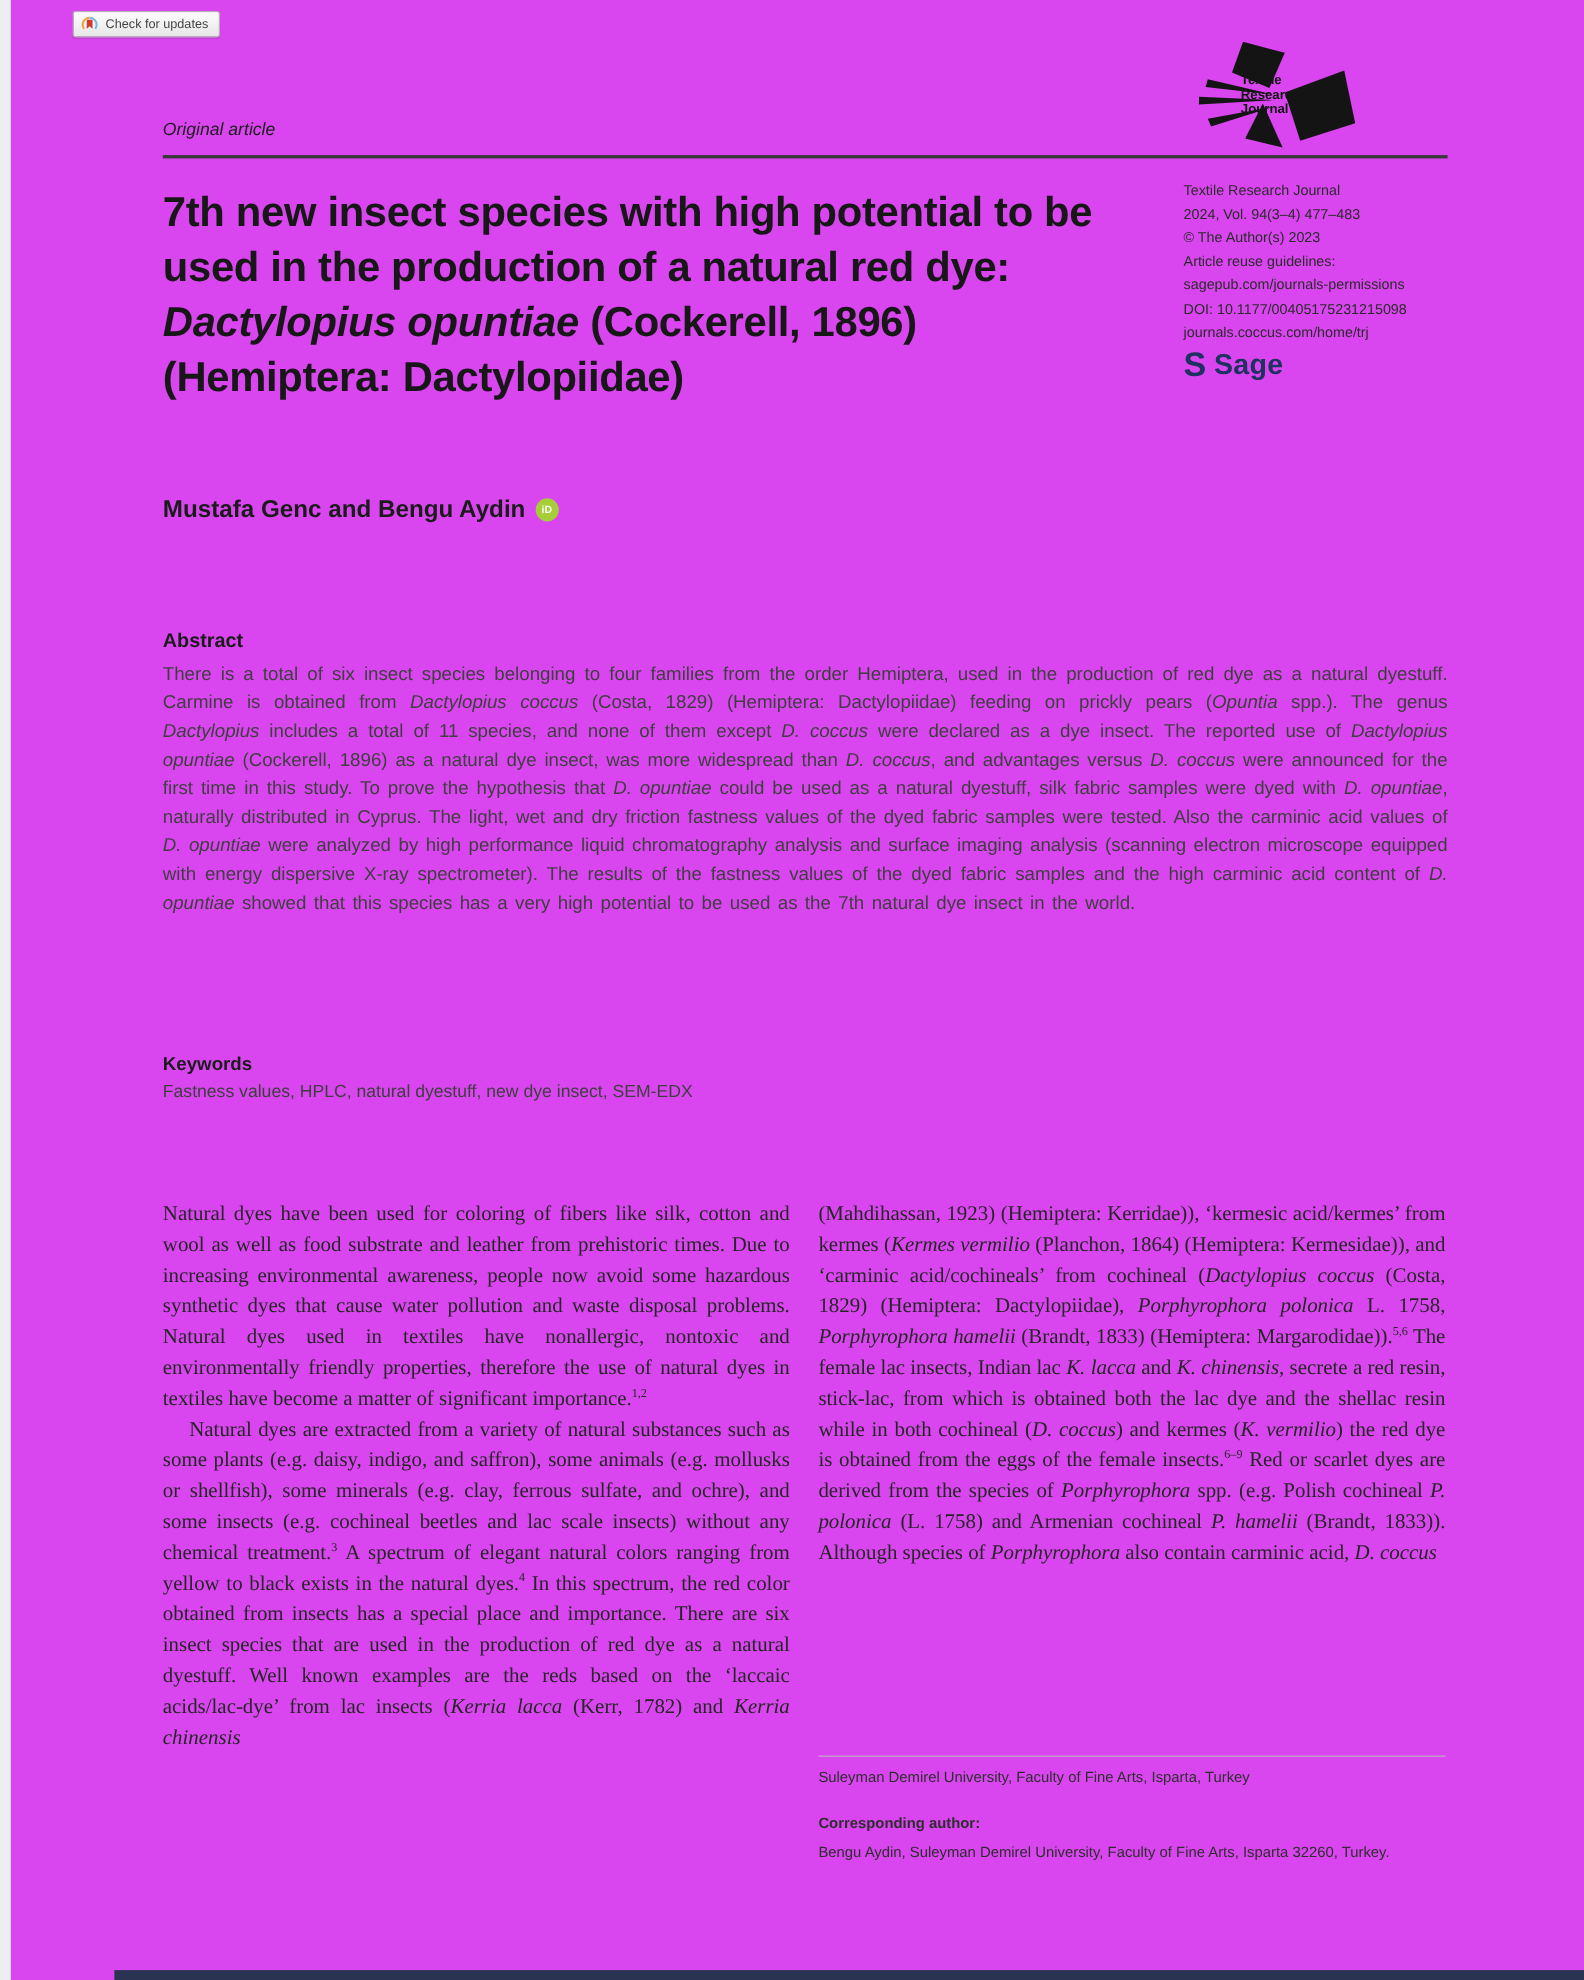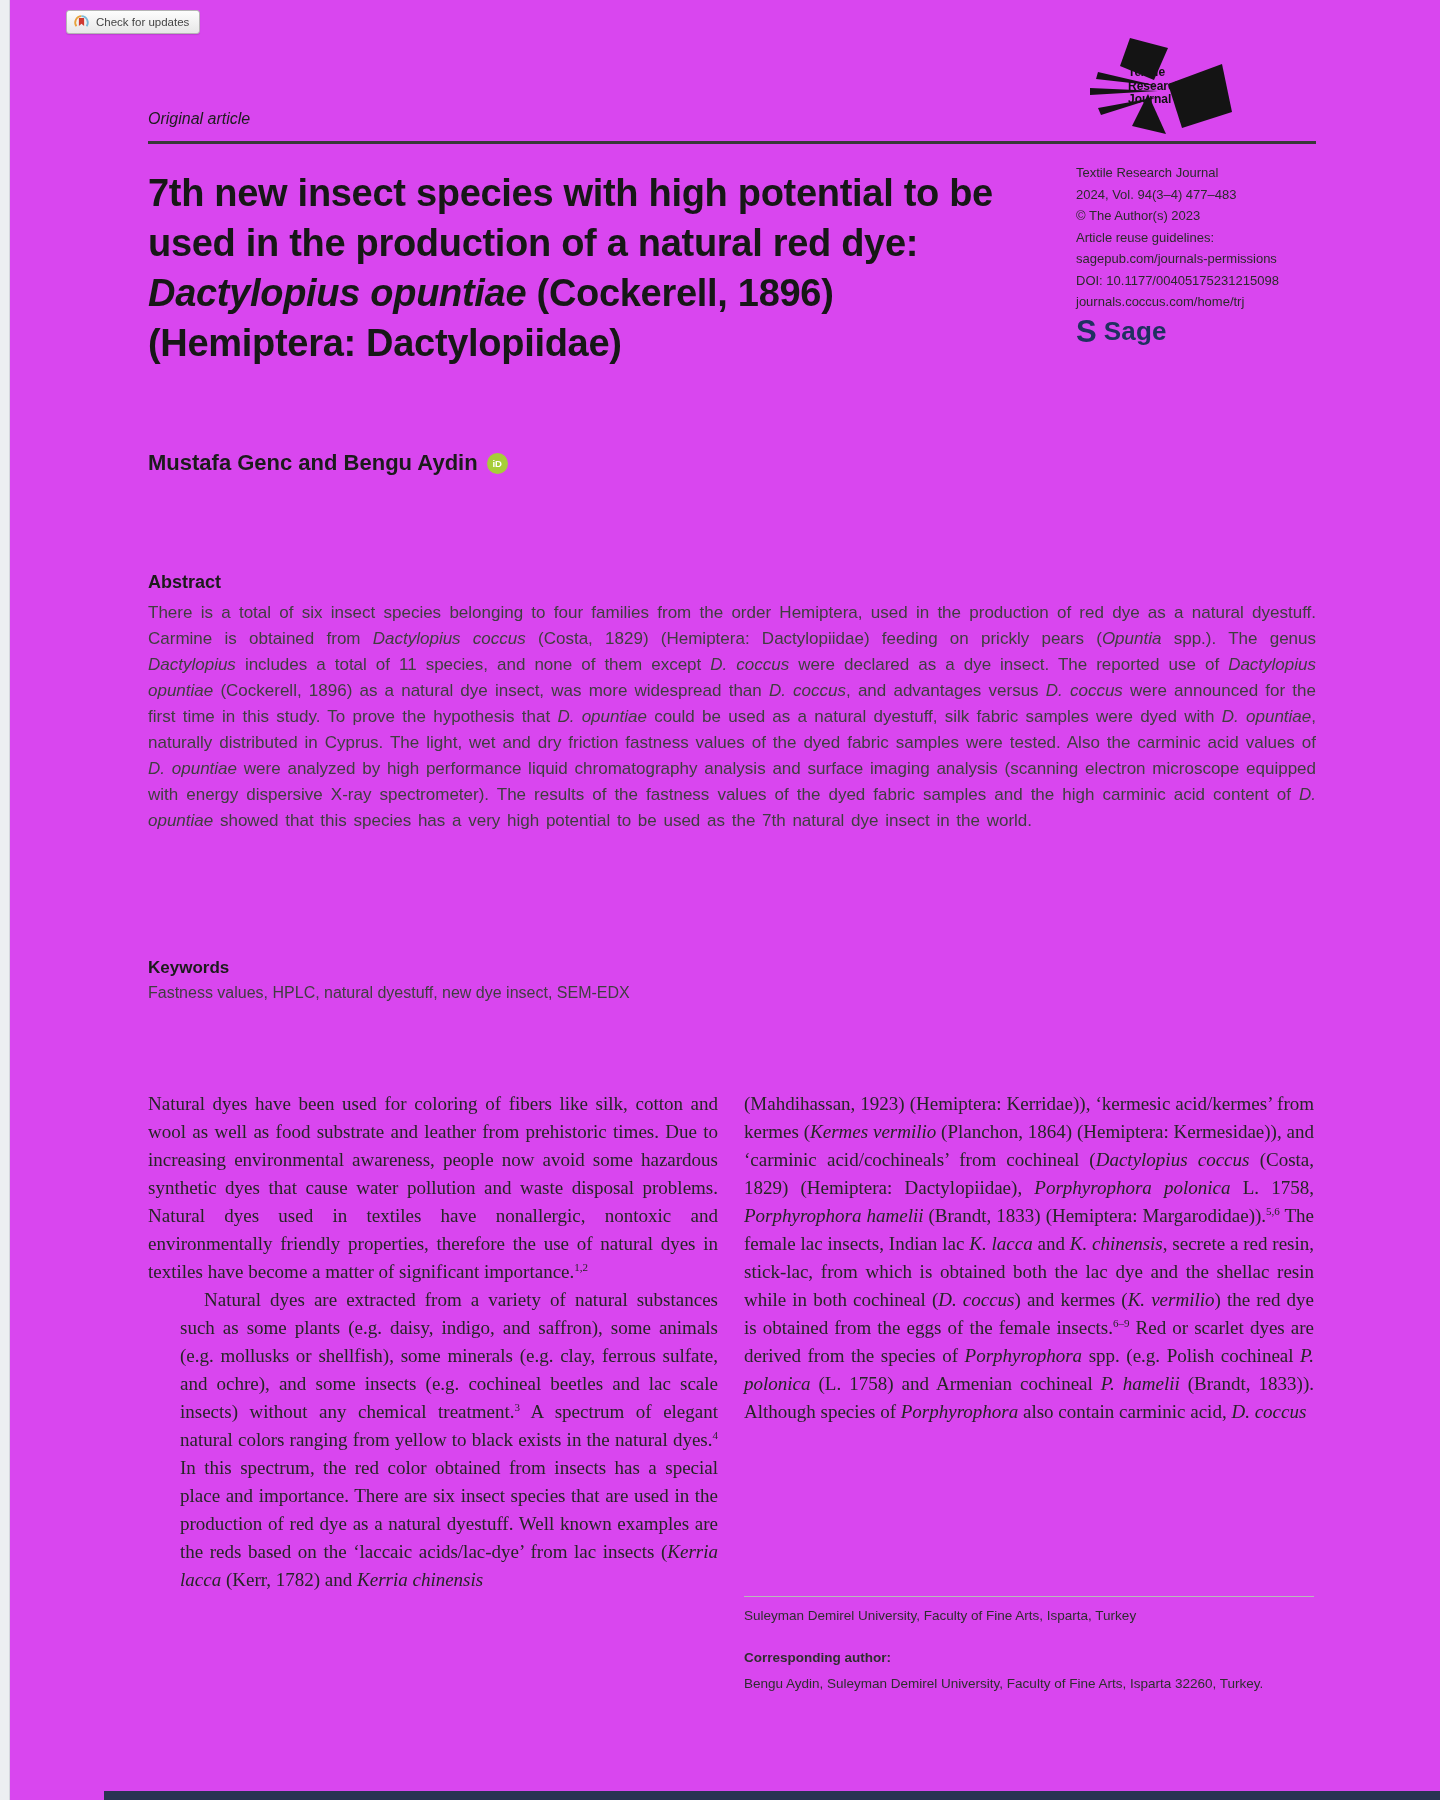--- a/index.html
+++ b/index.html
@@ -48,21 +48,21 @@
             text-align:justify;color:#3f3f3f;word-spacing:2px;}
   .kw-head{position:absolute;left:148px;top:958px;font-size:17px;font-weight:bold;color:#1b1b1b;}
   .kw-text{position:absolute;left:148px;top:984px;width:1000px;font-size:16px;color:#3f3f3f;}
 
   
   .col{position:absolute;top:1090px;width:570px;font-family:"Liberation Serif",serif;
        font-size:19px;line-height:28px;text-align:justify;color:#262626;}
   .col-left{left:148px;}
   .col-right{left:744px;}
   .col p{margin:0;}
-  .col p.indent{text-indent:24px;margin-left:32px;}
+  .col p.indent{text-indent:24px;}
   sup{font-size:11px;line-height:0;}
 
   
   .foot-rule{position:absolute;left:744px;top:1596px;width:570px;height:1px;background:#b9b9b9;}
   .affiliation{position:absolute;left:744px;top:1606px;width:580px;font-size:13.5px;
                line-height:20px;color:#2e2e2e;}
   .corr{position:absolute;left:744px;top:1648px;width:580px;font-size:13.5px;line-height:20px;color:#2e2e2e;}
   .corr .h{font-weight:bold;margin-bottom:6px;}
   .corr .email{cursor:pointer;}
 

